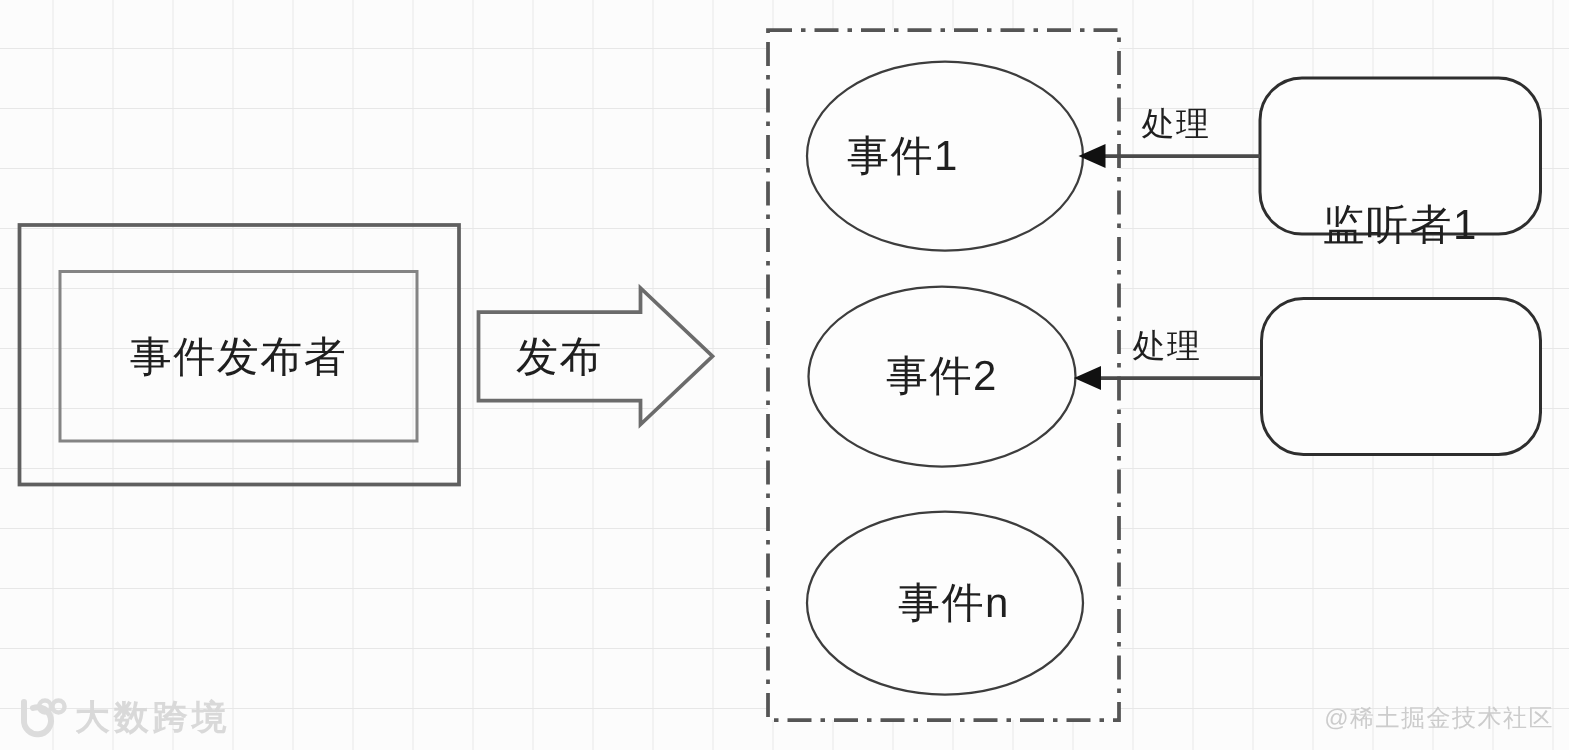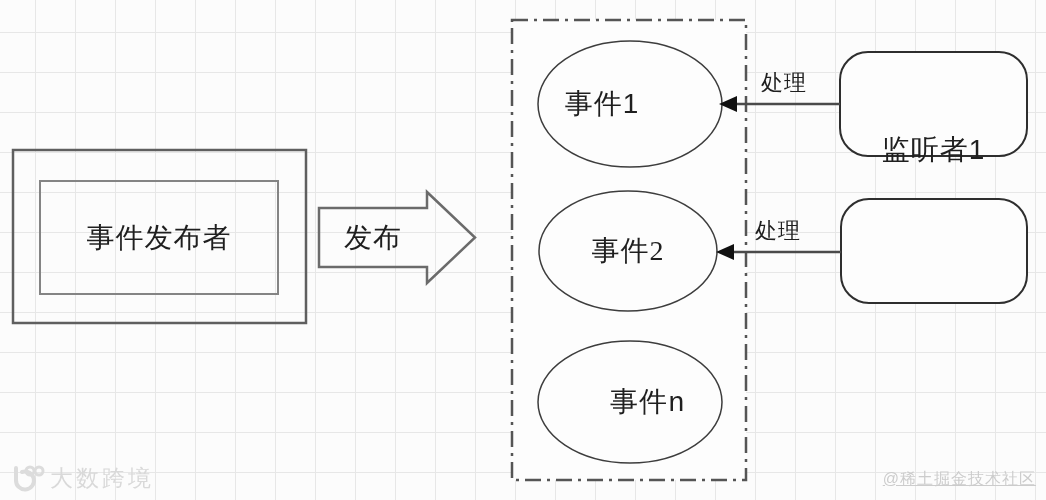--- a/index.html
+++ b/index.html
@@ -35,31 +35,30 @@
 
   .watermark-left {
     position: absolute;
     left: 8px;
     bottom: 6px;
     display: flex;
     align-items: center;
     gap: 4px;
     color: #d9d9d9;
     font-size: 23px;
-    font-weight: 400;
+    font-weight: 700;
     letter-spacing: 3px;
   }
   .watermark-right {
     position: absolute;
     right: 10px;
     bottom: 10px;
     color: #cccccc;
     font-size: 16px;
     letter-spacing: 1px;
-    text-decoration: underline;
   }
 </style>
 </head>
 <body>
 
 <div class="canvas">
 
   <svg class="diagram" width="1046" height="500" viewBox="0 0 1046 500">
 
     <rect x="512" y="20" width="234" height="460" fill="#fdfdfd" stroke="#555555" stroke-width="2.5" stroke-dasharray="16 6 3 6"></rect>
@@ -81,22 +80,22 @@
 
     <line x1="841" y1="252" x2="731" y2="252" stroke="#4a4a4a" stroke-width="2.5"></line>
     <polygon points="716,252 734,244 734,260" fill="#111111"></polygon>
   </svg>
 
   <div class="label label-lg" style="left:40px; top:181px; width:238px; height:113px;">事件发布者</div>
 
   <div class="label label-lg" style="left:319px; top:210px; width:108px; height:56px;">发布</div>
 
   <div class="label label-lg" style="left:510px; top:72px; width:184px; height:64px;text-align:right;">事件1</div>
-  <div class="label label-lg" style="left:539px; top:220px; width:178px; height:62px;font-family:Liberation Serif, serif;">事件2</div>
-  <div class="label label-lg" style="left:556px; top:371px; width:184px; height:62px;font-family:Liberation Mono, monospace;">事件n</div>
+  <div class="label label-lg" style="left:539px; top:220px; width:178px; height:62px;">事件2</div>
+  <div class="label label-lg" style="left:544px; top:371px; width:184px; height:62px;">事件n</div>
 
   <div class="label label-lg" style="left:840px; top:52px; width:187px; height:104px;margin-top:46px;">监听者1</div>
 
   <div class="label label-md" style="left:748px; top:68px; width:72px; height:30px;">处理</div>
   <div class="label label-md" style="left:742px; top:216px; width:72px; height:30px;">处理</div>
 
   <div class="watermark-left">
     <svg width="38" height="30" viewBox="0 0 38 30">
       <path d="M8 4 L8 16 A9 9 0 1 0 14 8" fill="none" stroke="#dcdcdc" stroke-width="4" stroke-linecap="round"></path>
       <circle cx="22" cy="7" r="4" fill="none" stroke="#dcdcdc" stroke-width="3"></circle>

